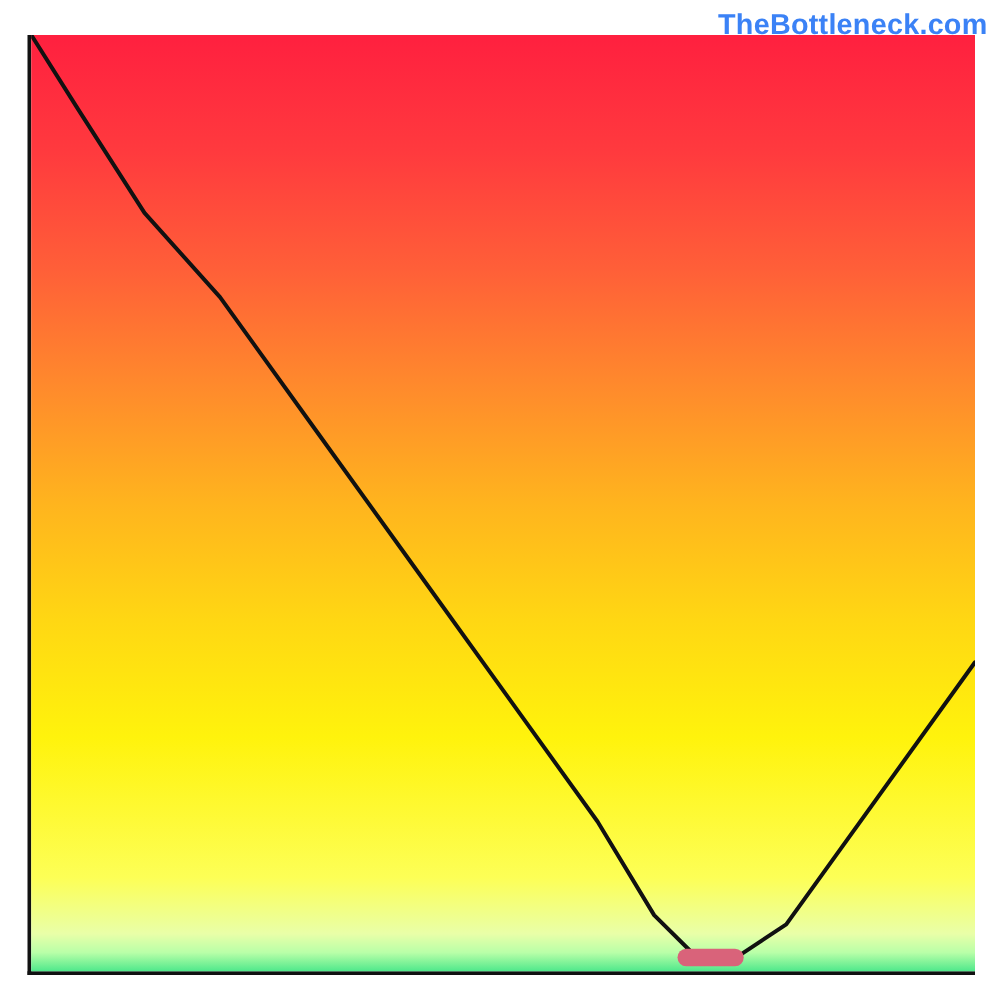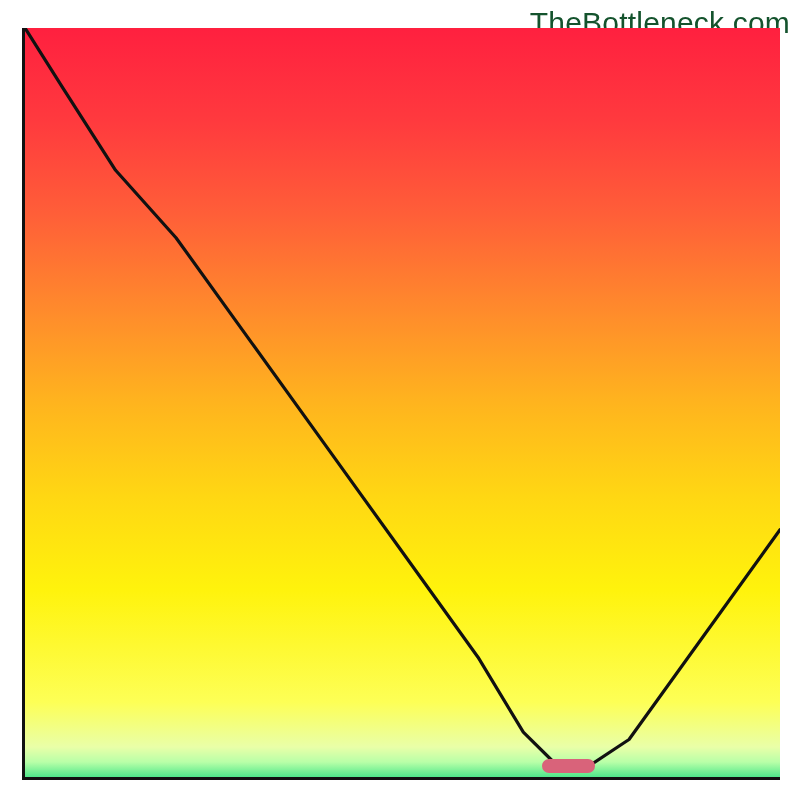--- a/index.html
+++ b/index.html
@@ -12,23 +12,23 @@
   }
   .chart-wrap {
     position: relative;
     width: 800px;
     height: 800px;
   }
   .watermark {
     position: absolute;
     top: 6px;
     right: 10px;
-    font-size: 30px;
-    font-weight: 400;
-    color: #14532d;
+    font-size: 23px;
+    font-weight: 700;
+    color: #3b82f6;
     letter-spacing: 0.2px;
   }
   .plot-area {
     position: absolute;
     left: 22px;
     top: 28px;
     width: 758px;
     height: 752px;
     border-left: 3px solid #111111;
     border-bottom: 3px solid #111111;

